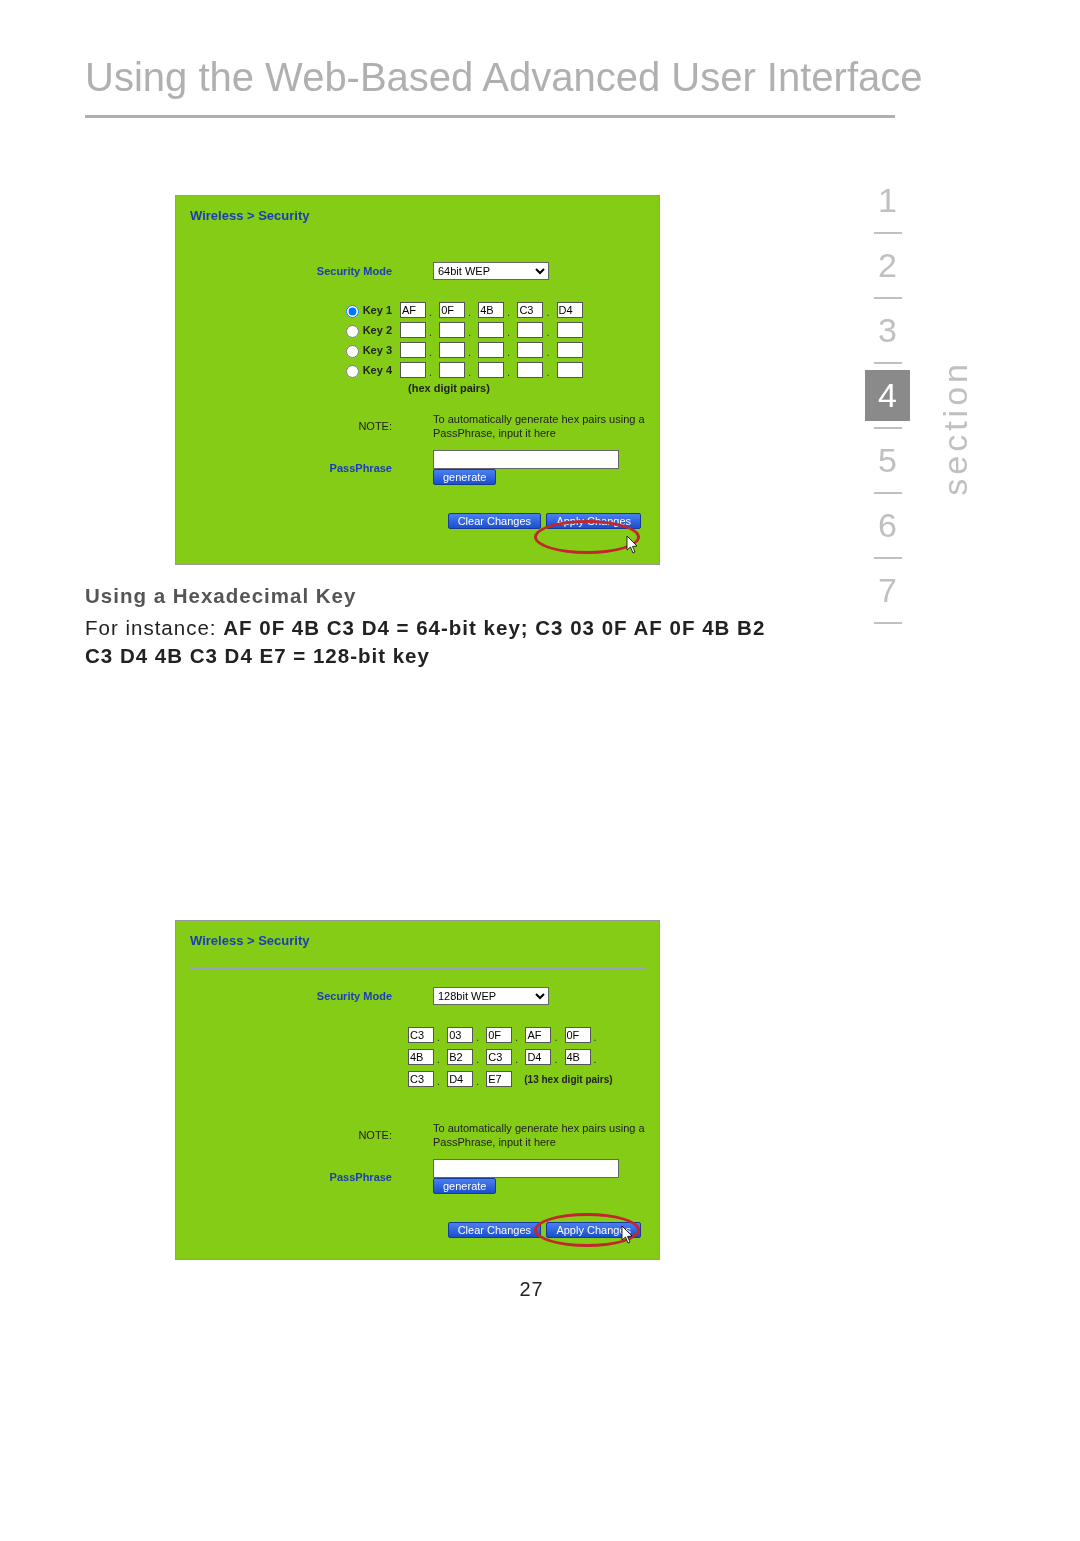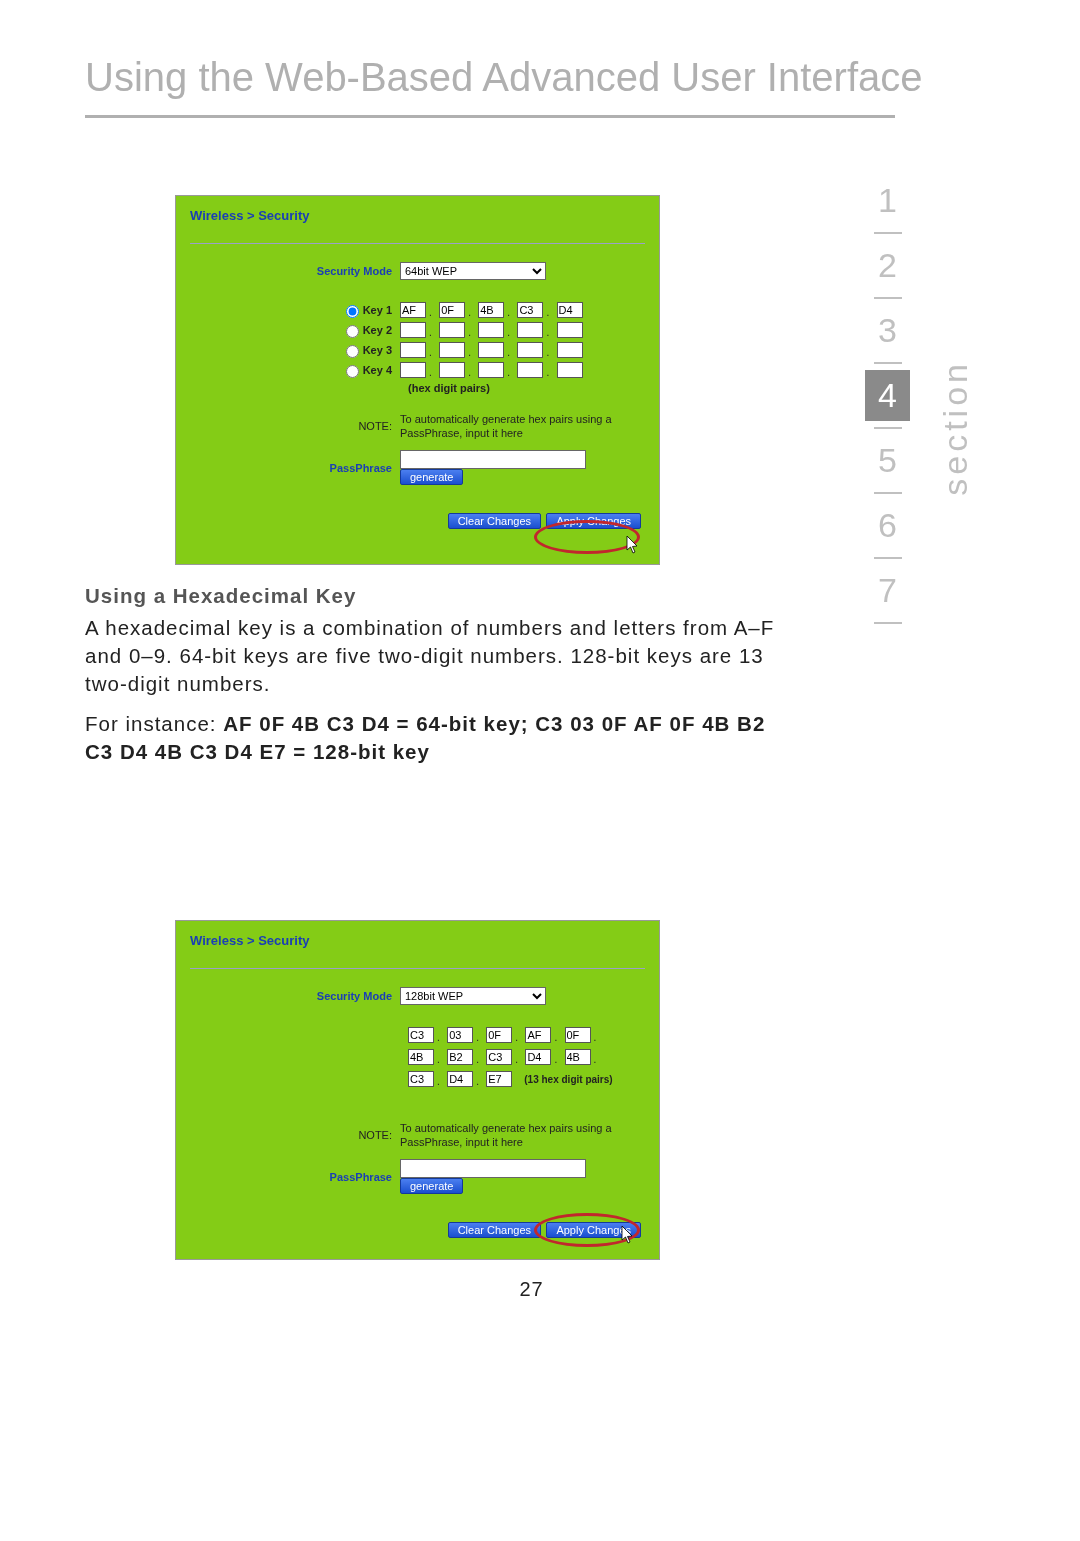--- a/index.html
+++ b/index.html
@@ -86,36 +86,36 @@
     color: #1a3fb5;
     font-weight: bold;
     font-size: 13px;
   }
   .shot hr {
     border: none;
     border-top: 1px solid #9aa0c8;
     margin: 20px 0 18px 0;
   }
 
-  .row { display: flex; align-items: center; margin: 0 0 10px 0; }
+  .row { display: flex; align-items: center; margin: 0 0 10px 0; gap: 33px; }
   .row .lbl {
     width: 210px;
     text-align: right;
     color: #1a3fb5;
     font-weight: bold;
     font-size: 11px;
     padding-right: 8px;
     box-sizing: border-box;
   }
   .row .lbl.black { color: #222; font-weight: normal; font-size: 11px; }
   .row .ctrls { flex: 1; }
 
   select.sel {
     font-size: 11px;
-    width: 146px;
+    width: 116px;
     height: 18px;
     border: 1px solid #666;
     background: #fff;
   }
 
   .hexbox {
     width: 22px;
     height: 14px;
     font-size: 11px;
     border: 1px solid #555;
@@ -321,21 +321,20 @@
     </div>
 
     <div class="circle-mark" style="left:358px; top:324px; width:100px; height:28px;"></div>
     <svg class="cursor-icon" style="left:450px; top:340px;" viewBox="0 0 12 18">
         <path d="M0 0 L0 14 L3.5 11 L6 17 L8 16 L5.5 10.5 L10 10 Z" fill="#fff" stroke="#000" stroke-width="0.8"></path>
       </svg>
   </div>
 
   <div class="body-text">
     <div class="subhead">Using a Hexadecimal Key</div>
-    <p>A hexadecimal key is a combination of numbers and letters from A–F and 0–9. 64-bit keys are five two-digit numbers. 128-bit keys are 13 two-digit numbers.</p>
     <p>
       <span>For instance: </span><span class="bold">AF 0F 4B C3 D4 = 64-bit key; C3 03 0F AF 0F 4B B2 C3 D4 4B C3 D4 E7 = 128-bit key</span>
     </p>
   </div>
 
   <div class="shot shot2">
     <div class="breadcrumb">Wireless &gt; Security</div>
     <hr>
 
     <div class="row">

